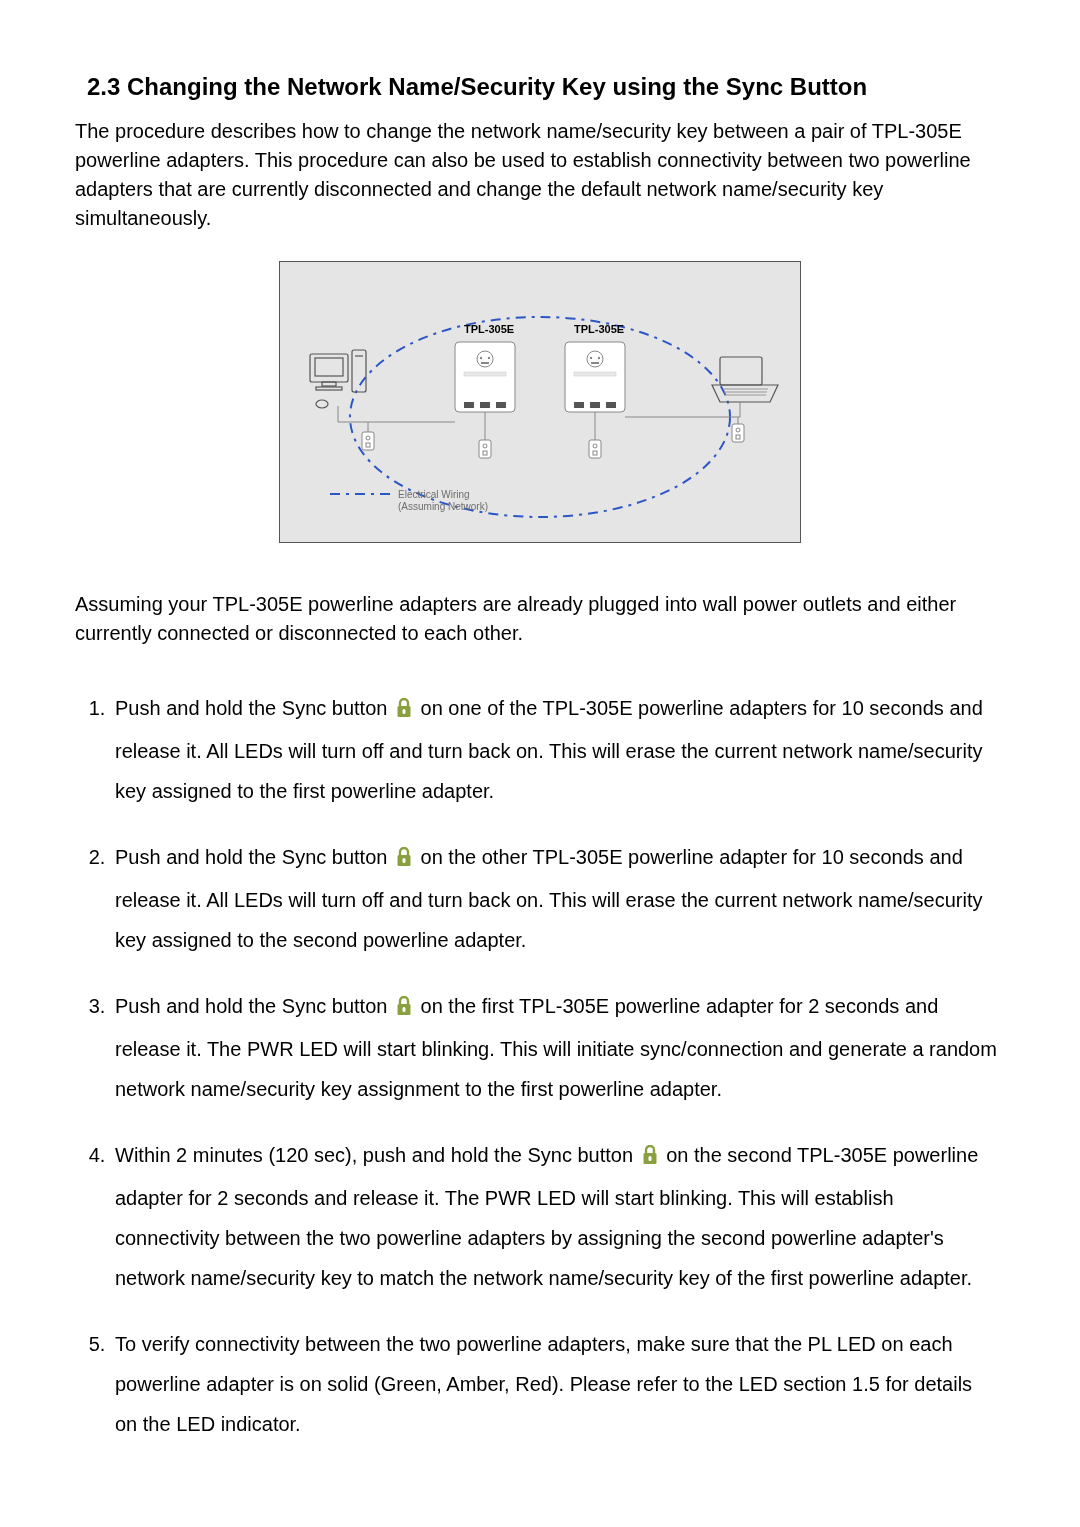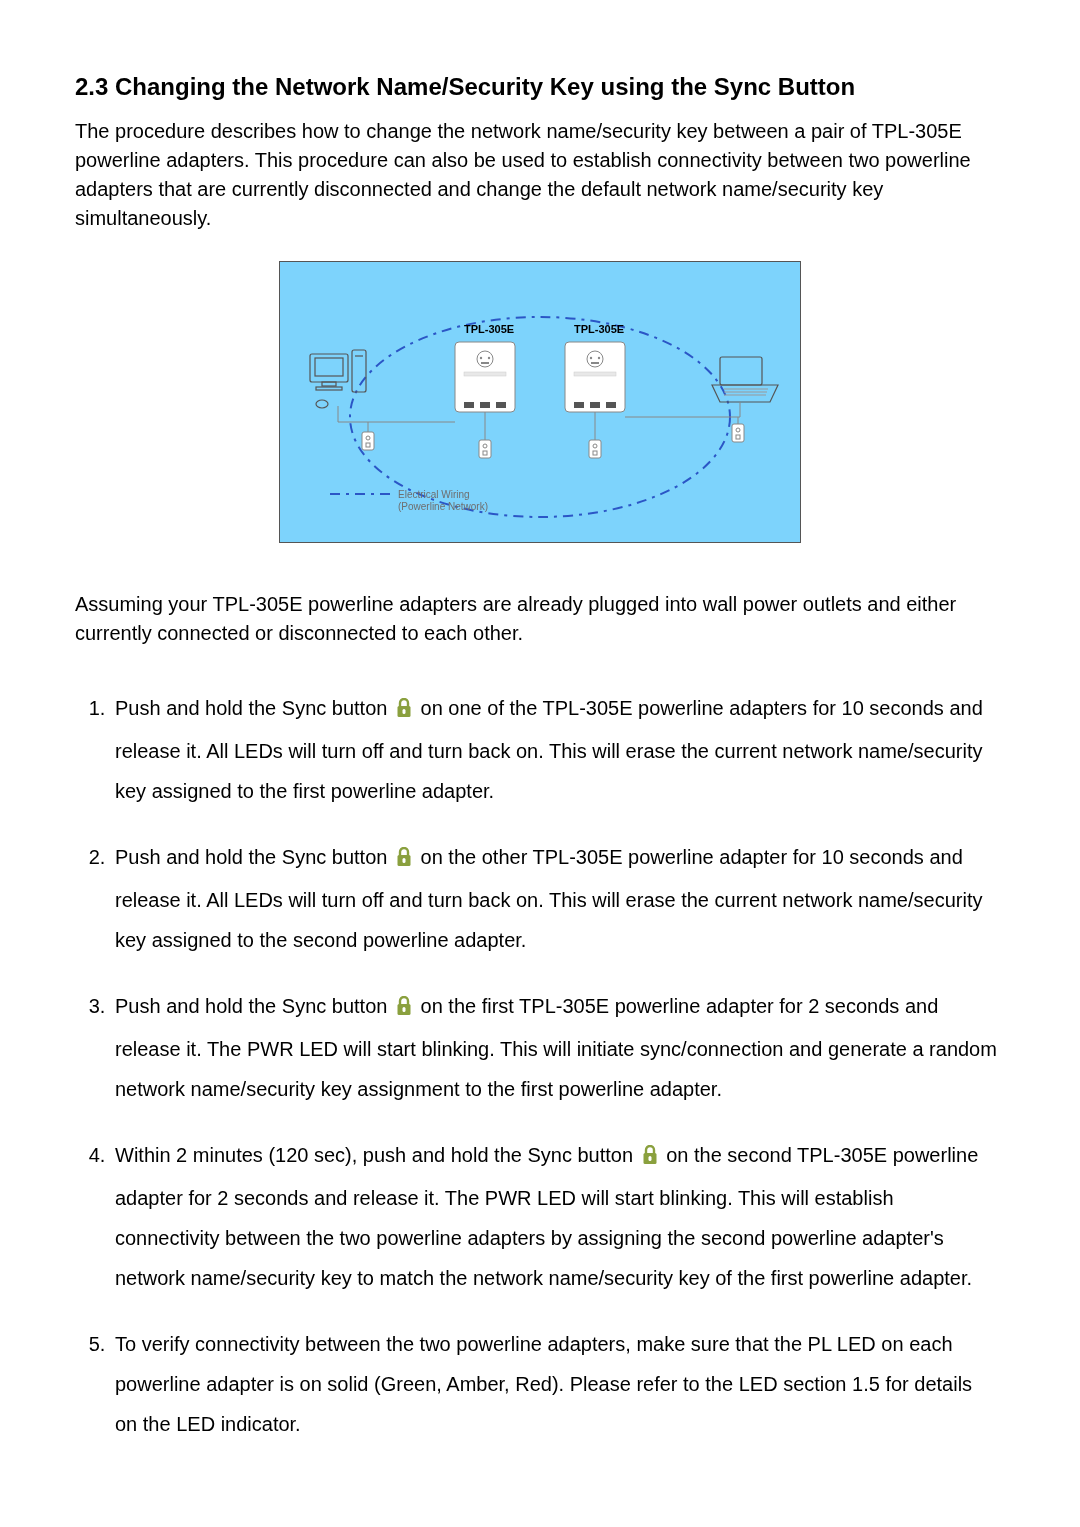--- a/index.html
+++ b/index.html
@@ -8,36 +8,36 @@
     font-family: Arial, Helvetica, sans-serif;
     font-size: 20px;
     color: #000;
     width: 1080px;
     box-sizing: border-box;
     line-height: 1.45;
   }
   h2 {
     font-size: 24px;
     font-weight: bold;
-    margin: 0 0 4px 0;
+    margin: 0 0 4px 12px;
   }
   .intro {
     margin: 12px 0 28px 0;
   }
   .diagram-wrap {
     text-align: center;
     margin: 0 0 40px 0;
   }
   .diagram {
     display: inline-block;
     border: 1px solid #555;
     width: 520px;
     height: 280px;
     position: relative;
-    background: #7dd3fc;
+    background: #e5e5e5;
   }
   .assume {
     margin: 16px 0 40px 0;
   }
   ol.steps {
     margin: 8px;
     padding-left: 28px;
   }
   ol.steps > li {
     margin-bottom: 26px;
@@ -143,21 +143,21 @@
 
       <path d="M315 150 L315 178" fill="none" stroke="#888" stroke-width="1"></path>
 
       <path d="M460 140 L460 155 L345 155 M458 162 L458 155" fill="none" stroke="#888" stroke-width="1"></path>
 
       <line x1="50" y1="232" x2="110" y2="232" stroke="#2b56c6" stroke-width="2" stroke-dasharray="10 6 3 6"></line>
     </svg>
     <div class="d-label" style="left:184px; top:60px;">TPL-305E</div>
     <div class="d-label" style="left:294px; top:60px;">TPL-305E</div>
     <div class="d-small" style="left:118px; top:226px;">Electrical Wiring</div>
-    <div class="d-small" style="left:118px; top:238px;">(Powerline Network)</div>
+    <div class="d-small" style="left:118px; top:238px;">(Assuming Network)</div>
   </div>
 </div>
 
 <p class="assume">Assuming your TPL-305E powerline adapters are already plugged into wall power outlets and either currently connected or disconnected to each other.</p>
 
 <ol class="steps">
   <li>
     <span>Push and hold the Sync button </span><span class="lock-icon"><svg width="18" height="20" viewBox="0 0 18 20">
           <path d="M5 8 V5 a4 4 0 0 1 8 0 V8" fill="none" stroke="#8aa03e" stroke-width="2.4"></path>
           <rect x="2.5" y="8" width="13" height="11" rx="1.5" fill="#8aa03e"></rect>

